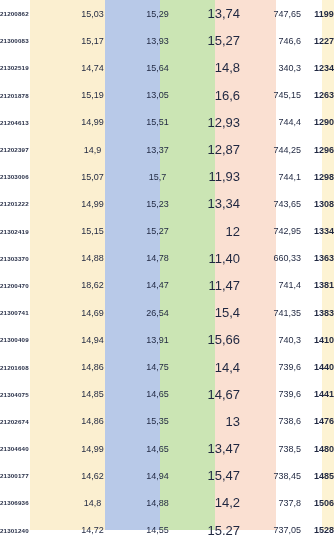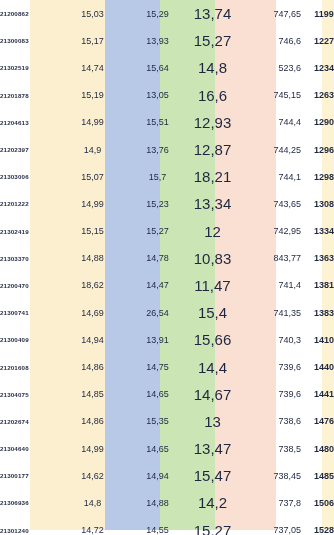--- a/index.html
+++ b/index.html
@@ -56,21 +56,21 @@
     font-size: 6.2px;
     font-weight: bold;
     text-align: left;
     padding-left: 5px;
     letter-spacing: 0.15px;
   }
   td.cell-sp-a { width: 3px; }
 
   td.cell-v1 { width: 75px; font-size: 9px; text-align: center; }
   td.cell-v2 { width: 55px; font-size: 9px; text-align: center; }
-  td.cell-v3 { width: 55px; font-size: 15px; text-align: center; }
+  td.cell-v3 { width: 55px; font-size: 13px; text-align: right; }
   td.cell-v4 { width: 61px; font-size: 9px; text-align: right; }
   td.cell-v5 {
     width: 46px;
     font-size: 9px;
     font-weight: bold;
     text-align: center;
   }
 </style>
 </head>
 <body style="color: rgb(31, 39, 64);">
@@ -102,21 +102,21 @@
           <td class="cell-v3">15,27</td>
           <td class="cell-v4">746,6</td>
           <td class="cell-v5">1227</td>
         </tr>
         <tr>
           <td class="cell-id">21302519</td>
           <td class="cell-sp-a"></td>
           <td class="cell-v1">14,74</td>
           <td class="cell-v2">15,64</td>
           <td class="cell-v3">14,8</td>
-          <td class="cell-v4">523,6</td>
+          <td class="cell-v4">340,3</td>
           <td class="cell-v5">1234</td>
         </tr>
         <tr>
           <td class="cell-id">21201878</td>
           <td class="cell-sp-a"></td>
           <td class="cell-v1">15,19</td>
           <td class="cell-v2">13,05</td>
           <td class="cell-v3">16,6</td>
           <td class="cell-v4">745,15</td>
           <td class="cell-v5">1263</td>
@@ -127,31 +127,31 @@
           <td class="cell-v1">14,99</td>
           <td class="cell-v2">15,51</td>
           <td class="cell-v3">12,93</td>
           <td class="cell-v4">744,4</td>
           <td class="cell-v5">1290</td>
         </tr>
         <tr>
           <td class="cell-id">21202397</td>
           <td class="cell-sp-a"></td>
           <td class="cell-v1">14,9</td>
-          <td class="cell-v2">13,76</td>
+          <td class="cell-v2">13,37</td>
           <td class="cell-v3">12,87</td>
           <td class="cell-v4">744,25</td>
           <td class="cell-v5">1296</td>
         </tr>
         <tr>
           <td class="cell-id">21303006</td>
           <td class="cell-sp-a"></td>
           <td class="cell-v1">15,07</td>
           <td class="cell-v2">15,7</td>
-          <td class="cell-v3">18,21</td>
+          <td class="cell-v3">11,93</td>
           <td class="cell-v4">744,1</td>
           <td class="cell-v5">1298</td>
         </tr>
         <tr>
           <td class="cell-id">21201222</td>
           <td class="cell-sp-a"></td>
           <td class="cell-v1">14,99</td>
           <td class="cell-v2">15,23</td>
           <td class="cell-v3">13,34</td>
           <td class="cell-v4">743,65</td>
@@ -164,22 +164,22 @@
           <td class="cell-v2">15,27</td>
           <td class="cell-v3">12</td>
           <td class="cell-v4">742,95</td>
           <td class="cell-v5">1334</td>
         </tr>
         <tr>
           <td class="cell-id">21303370</td>
           <td class="cell-sp-a"></td>
           <td class="cell-v1">14,88</td>
           <td class="cell-v2">14,78</td>
-          <td class="cell-v3">10,83</td>
-          <td class="cell-v4">843,77</td>
+          <td class="cell-v3">11,40</td>
+          <td class="cell-v4">660,33</td>
           <td class="cell-v5">1363</td>
         </tr>
         <tr>
           <td class="cell-id">21200470</td>
           <td class="cell-sp-a"></td>
           <td class="cell-v1">18,62</td>
           <td class="cell-v2">14,47</td>
           <td class="cell-v3">11,47</td>
           <td class="cell-v4">741,4</td>
           <td class="cell-v5">1381</td>

